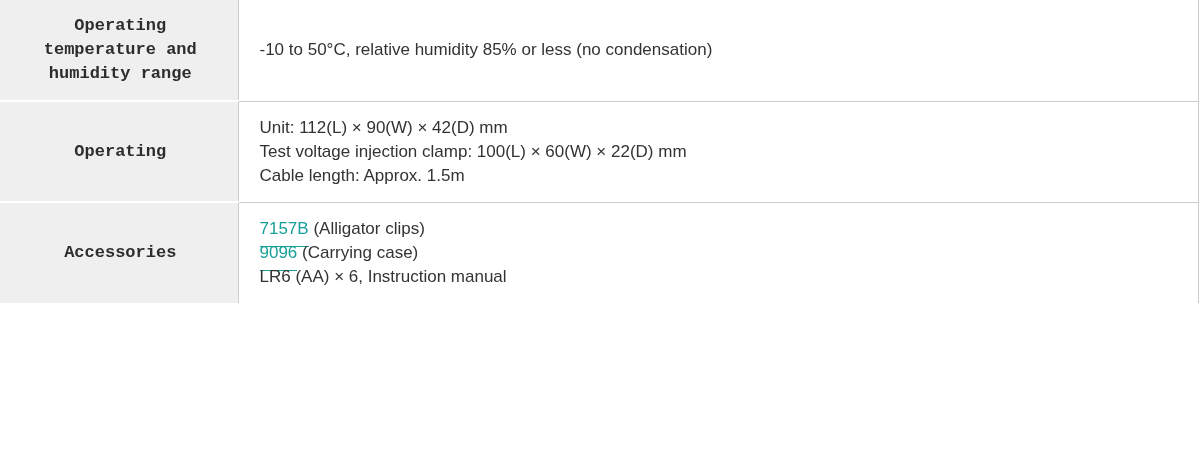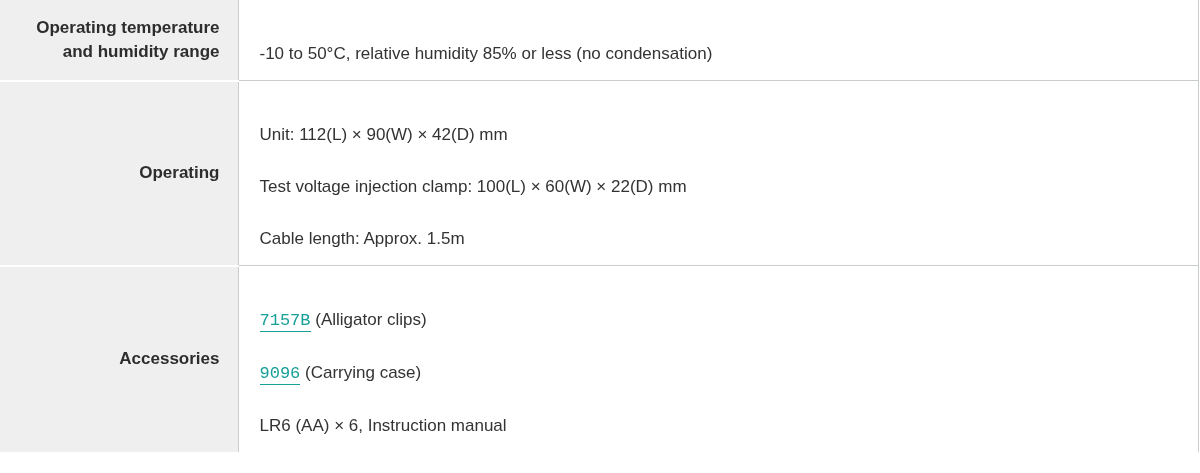--- a/index.html
+++ b/index.html
@@ -24,42 +24,42 @@
   table.spec-table {
     border-collapse: collapse;
     width: 1199px;
     table-layout: fixed;
     font-size: 17px;
     line-height: 24px;
     border-right: 1px solid var(--border);
   }
   table.spec-table th {
     background: var(--label-bg);
-    text-align: right;
+    text-align: center;
     font-weight: bold;
     vertical-align: middle;
     padding: 14px 18px 14px 21px;
     border-right: 1px solid var(--border);
     color: #2d2d2d;
+    font-family: Liberation Mono, monospace;
   }
   table.spec-table td {
     vertical-align: middle;
     padding: 14px 20px 14px 21px;
     background: #ffffff;
   }
   table.spec-table tr + tr th { border-top: 2px solid #ffffff; }
   table.spec-table tr + tr td { border-top: 1px solid var(--border); }
-  .value-line { display: block; margin-top: 28px; }
+  .value-line { display: block; }
   a.spec-link {
     color: var(--accent-link);
     text-decoration: none;
     border-bottom: 1px solid var(--accent-link);
-    padding-bottom: 1px;
+    padding-bottom: 8px;
     cursor: pointer;
-    font-family: Liberation Mono, monospace;
   }
 </style>
 </head>
 <body>
 
 <table class="spec-table">
   <colgroup>
     <col style="width:238px">
     <col>
   </colgroup>

